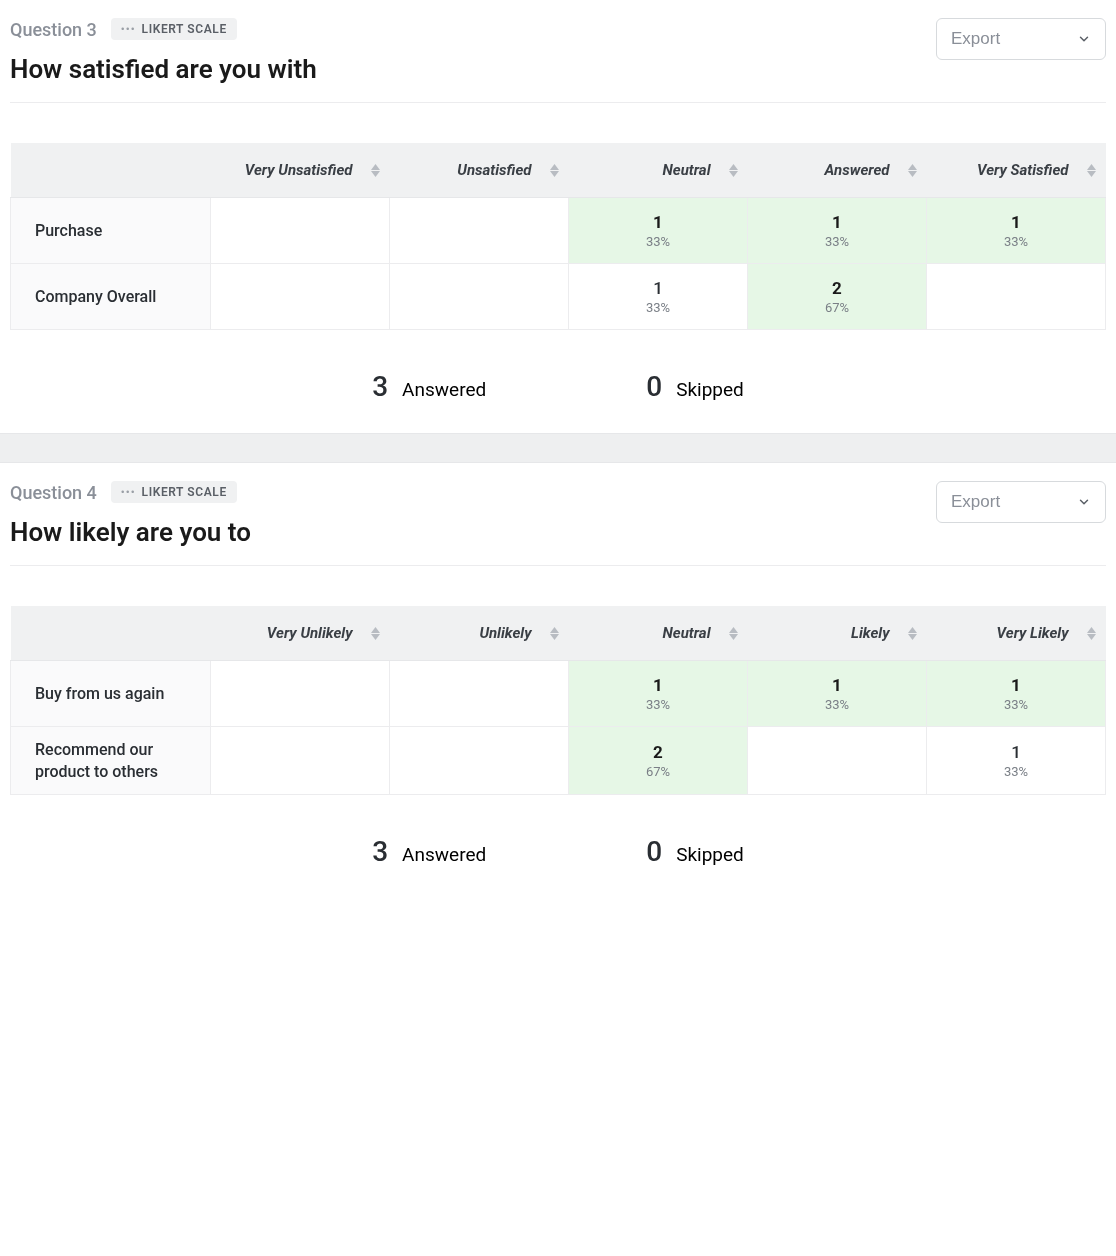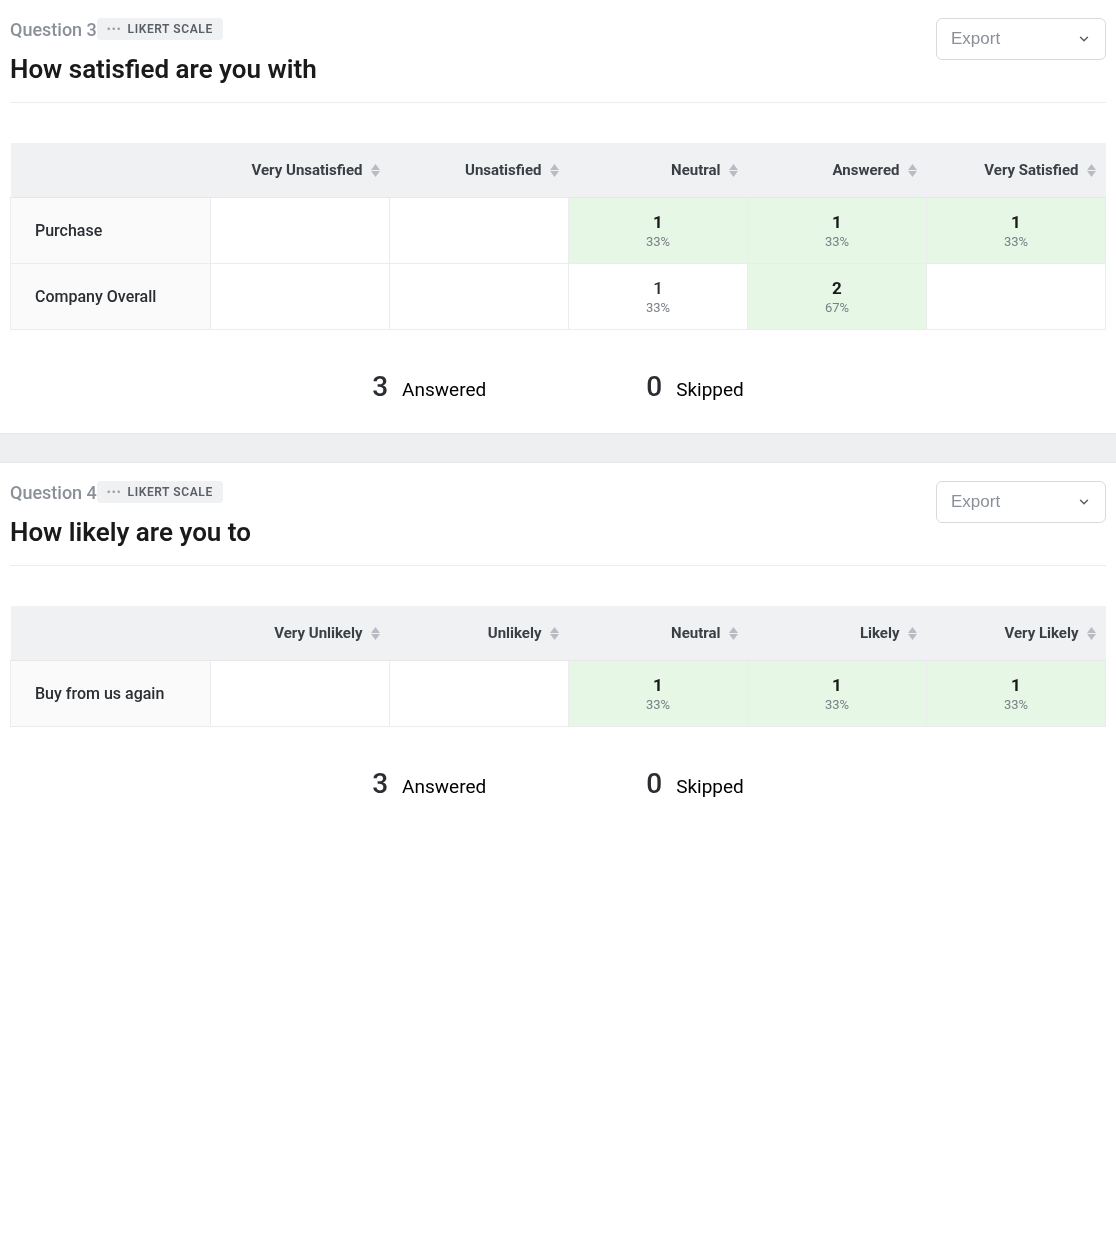--- a/index.html
+++ b/index.html
@@ -13,21 +13,21 @@
   }
   .question-block {
     background: #fff;
     padding: 18px 10px 30px 10px;
   }
   .q-header {
     display: flex;
     align-items: flex-start;
     justify-content: space-between;
   }
-  .q-meta { display: flex; align-items: center; }
+  .q-meta { display: flex; align-items: center; gap: 14px; }
   .q-number {
     color: #8a8f98;
     font-size: 18px;
     font-weight: 500;
   }
   .q-type-badge {
     display: inline-flex;
     align-items: center;
     gap: 6px;
     background: #f0f1f2;
@@ -84,22 +84,23 @@
     padding: 18px 10px;
     text-align: right;
     border-bottom: 1px solid #e6e7e9;
   }
   table.likert thead th.rowhead-col {
     width: 200px;
   }
   table.likert thead th .th-inner {
     display: inline-flex;
     align-items: center;
-    gap: 8px;
+    gap: 18px;
     justify-content: flex-end;
+    font-style: italic;
   }
   .sort-icon {
     display: inline-flex;
     flex-direction: column;
     gap: 1px;
   }
   .sort-icon svg { display: block; }
   table.likert tbody td, table.likert tbody th {
     border: 1px solid #ececee;
     padding: 12px 10px;
@@ -381,20 +382,34 @@
             </td>
             <td class="hl">
               <div class="cell-count">1</div>
               <div class="cell-pct">33%</div>
             </td>
             <td class="hl">
               <div class="cell-count">1</div>
               <div class="cell-pct">33%</div>
             </td>
           </tr>
+          <tr>
+            <th class="row-header">Recommend our product to others</th>
+            <td></td>
+            <td></td>
+            <td class="hl">
+              <div class="cell-count">2</div>
+              <div class="cell-pct">67%</div>
+            </td>
+            <td></td>
+            <td class="">
+              <div class="cell-count denom">1</div>
+              <div class="cell-pct">33%</div>
+            </td>
+          </tr>
         </tbody>
       </table>
       <div class="stats-row">
         <div class="stat">
           <span class="stat-num">3</span>
           <span class="stat-label">Answered</span>
         </div>
         <div class="stat">
           <span class="stat-num">0</span>
           <span class="stat-label">Skipped</span>

